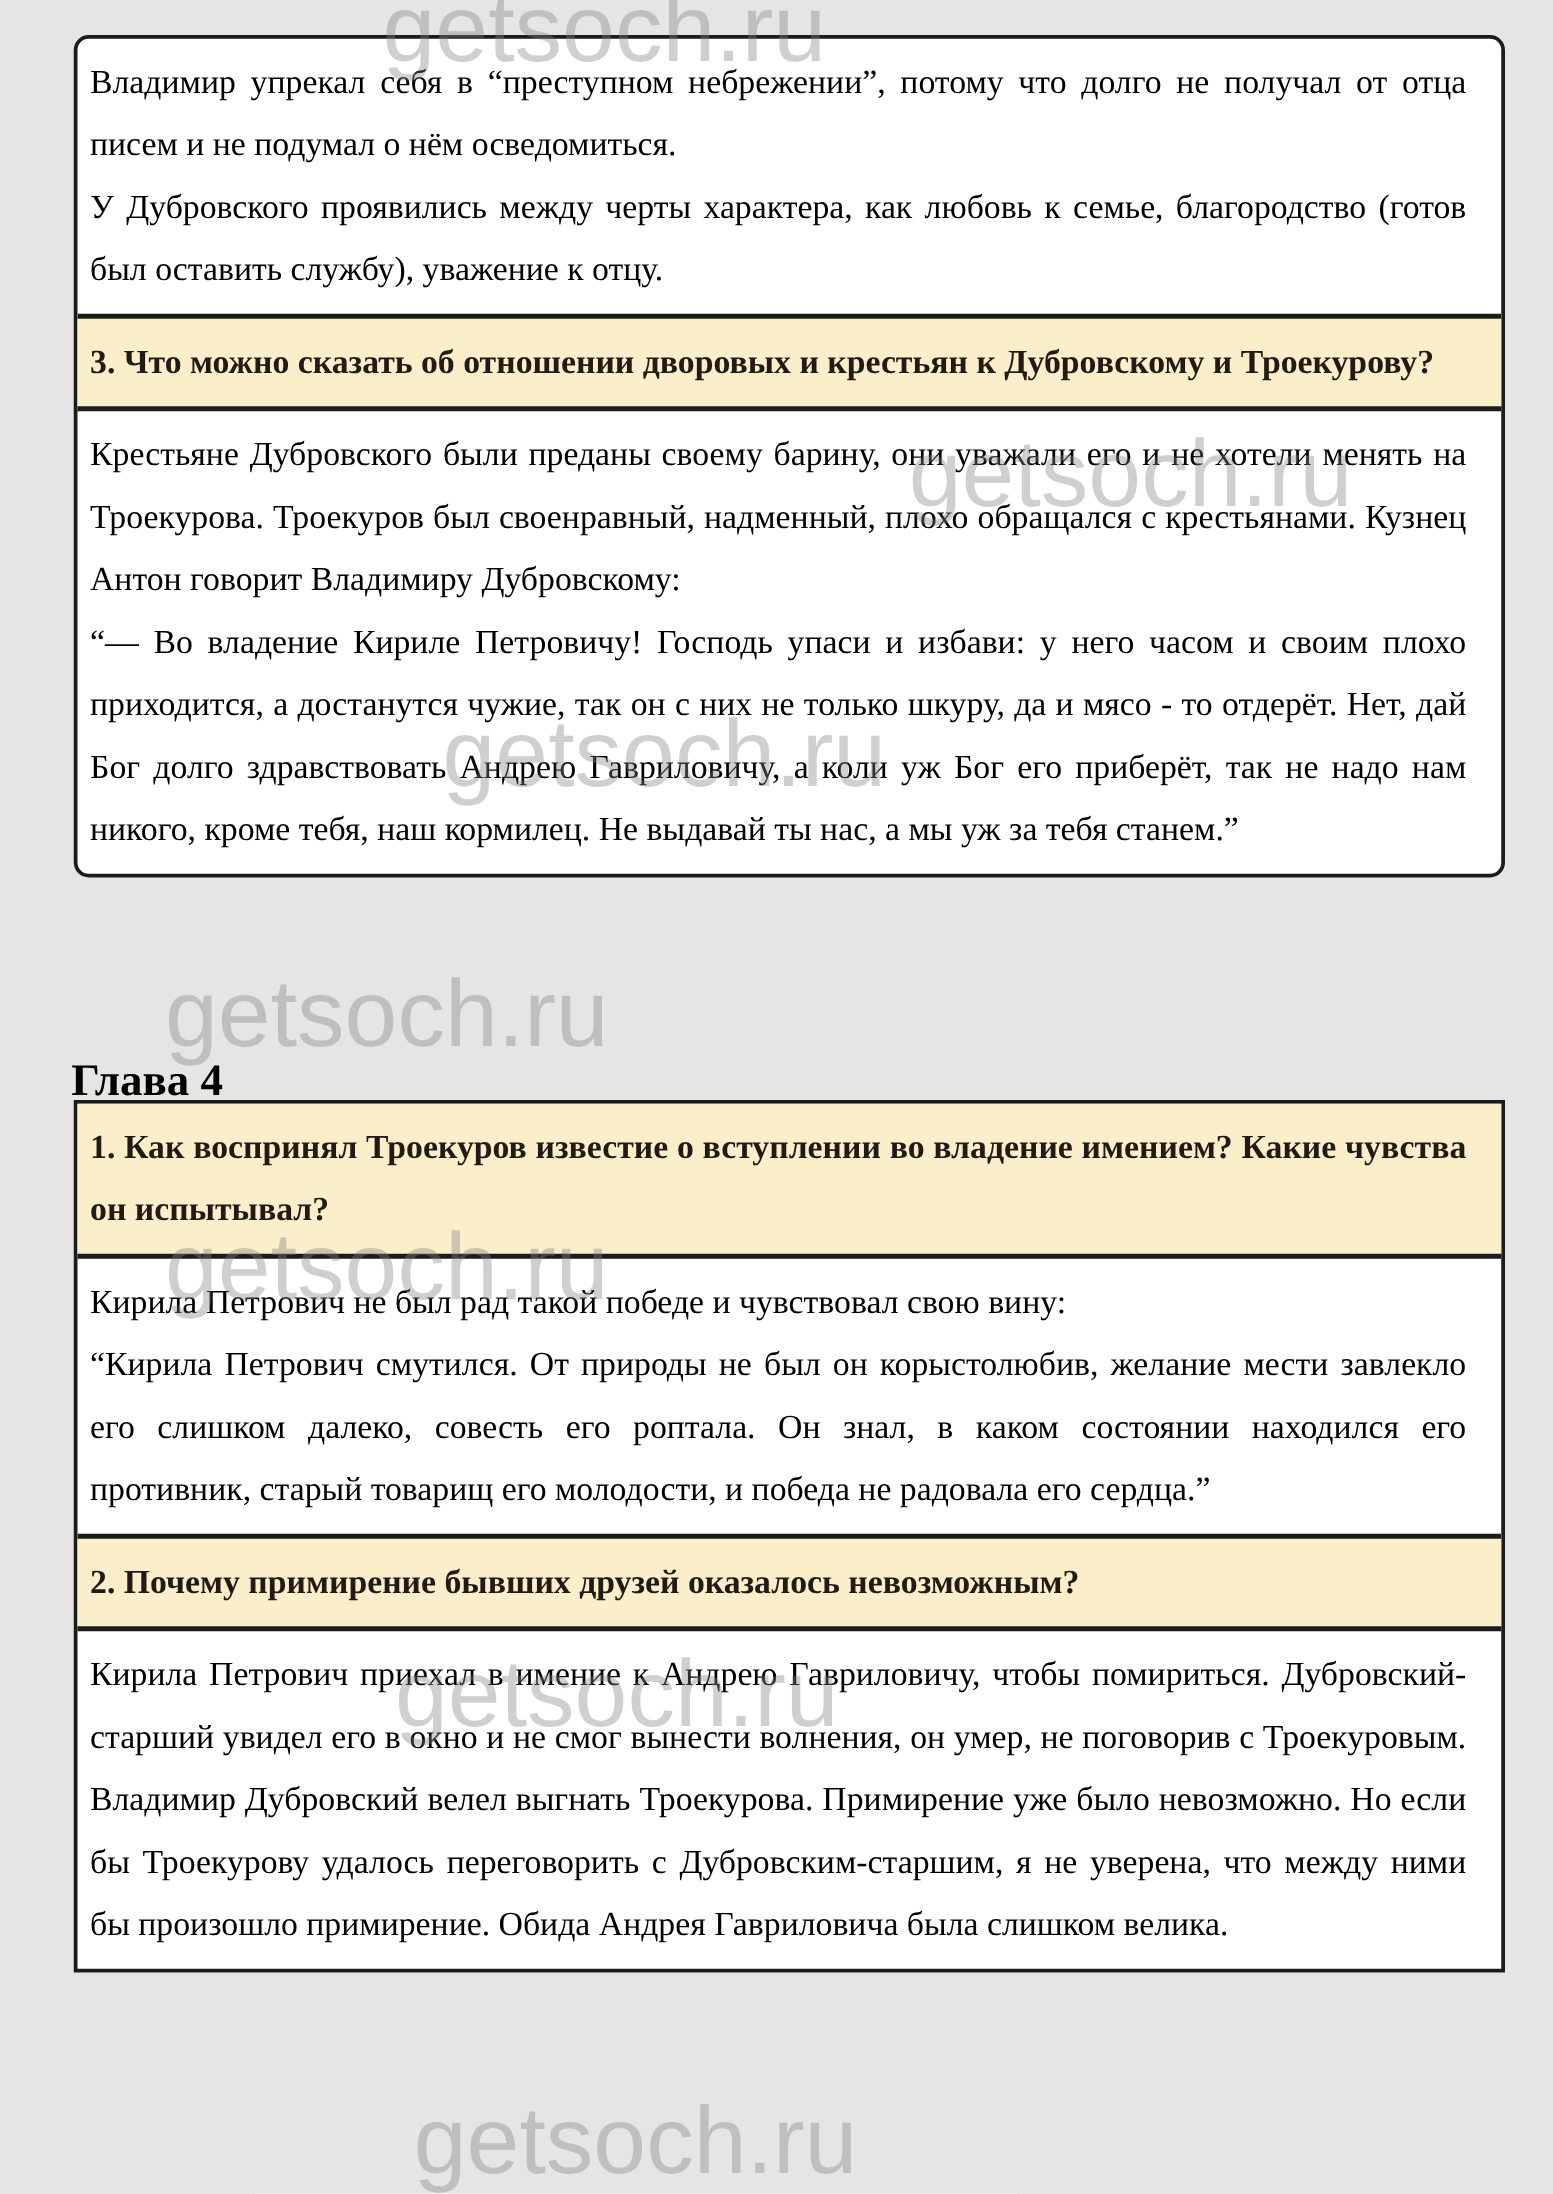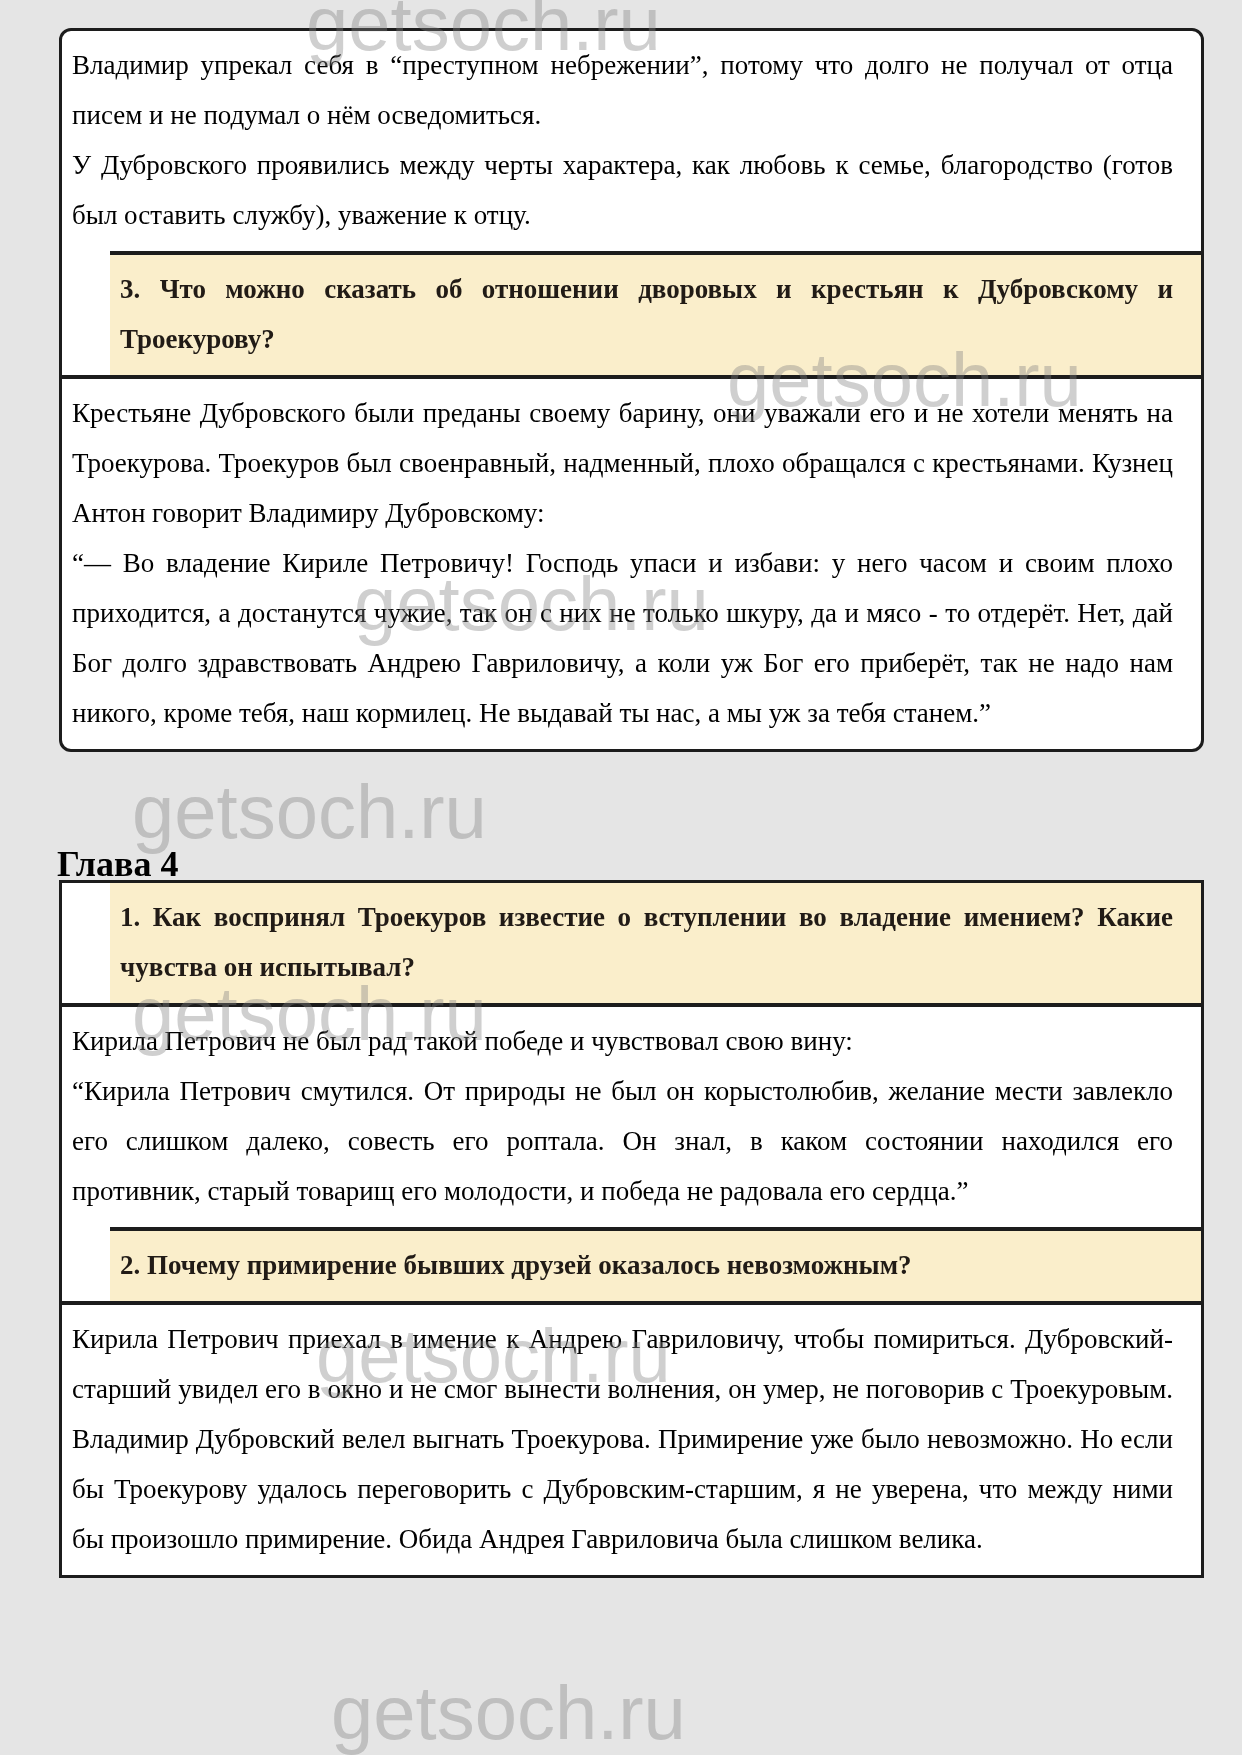--- a/index.html
+++ b/index.html
@@ -20,21 +20,21 @@
   }
   .cell{padding:9px 28px 11px 10px;}
   .cell + .cell{border-top:4px solid #1c1c1c;}
   .cell p{
     margin:0;
     font-size:27px;
     line-height:50px;
     color:#000000;
     text-align:justify;
   }
-  .question{background:#faeecb;margin-left:48px;}
+  .question{background:#faeecb;}
   .question p{font-weight:bold;color:#211b16;}
   .chapter-heading{
     position:absolute;
     left:57px;top:843px;
     font-size:36px;
     font-weight:bold;
     color:#000000;
   }
   .watermark{
     position:absolute;

